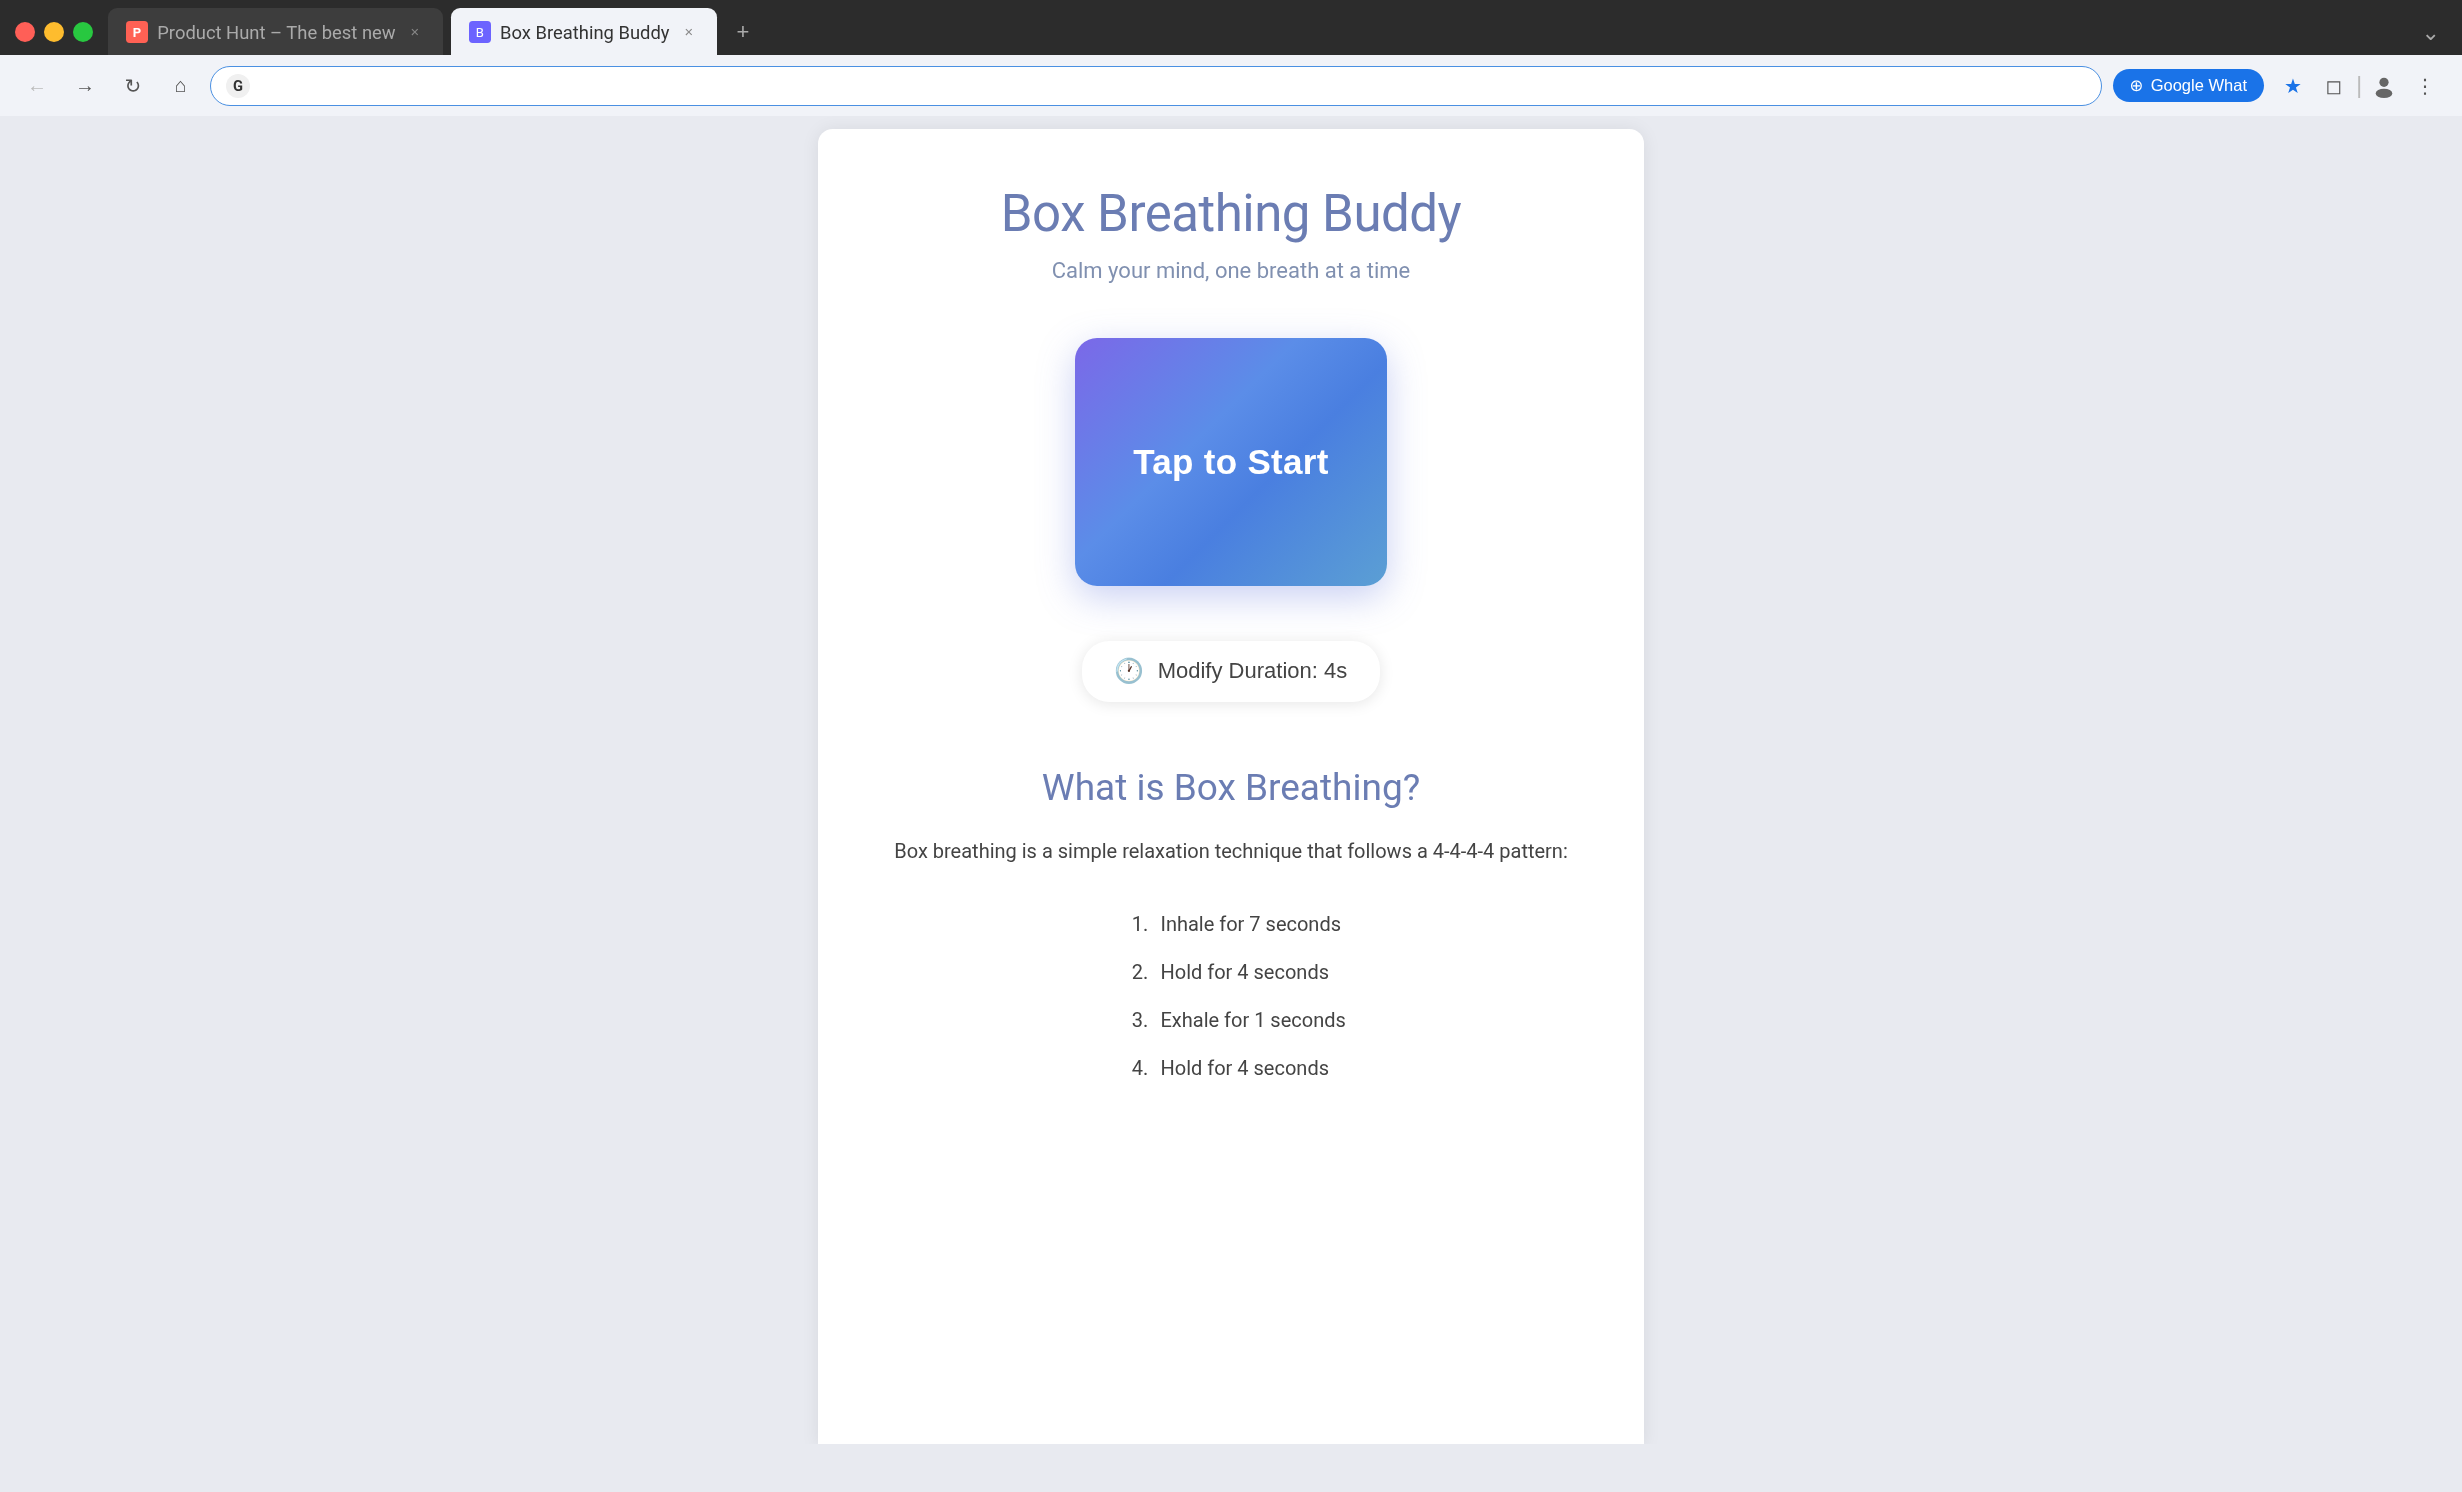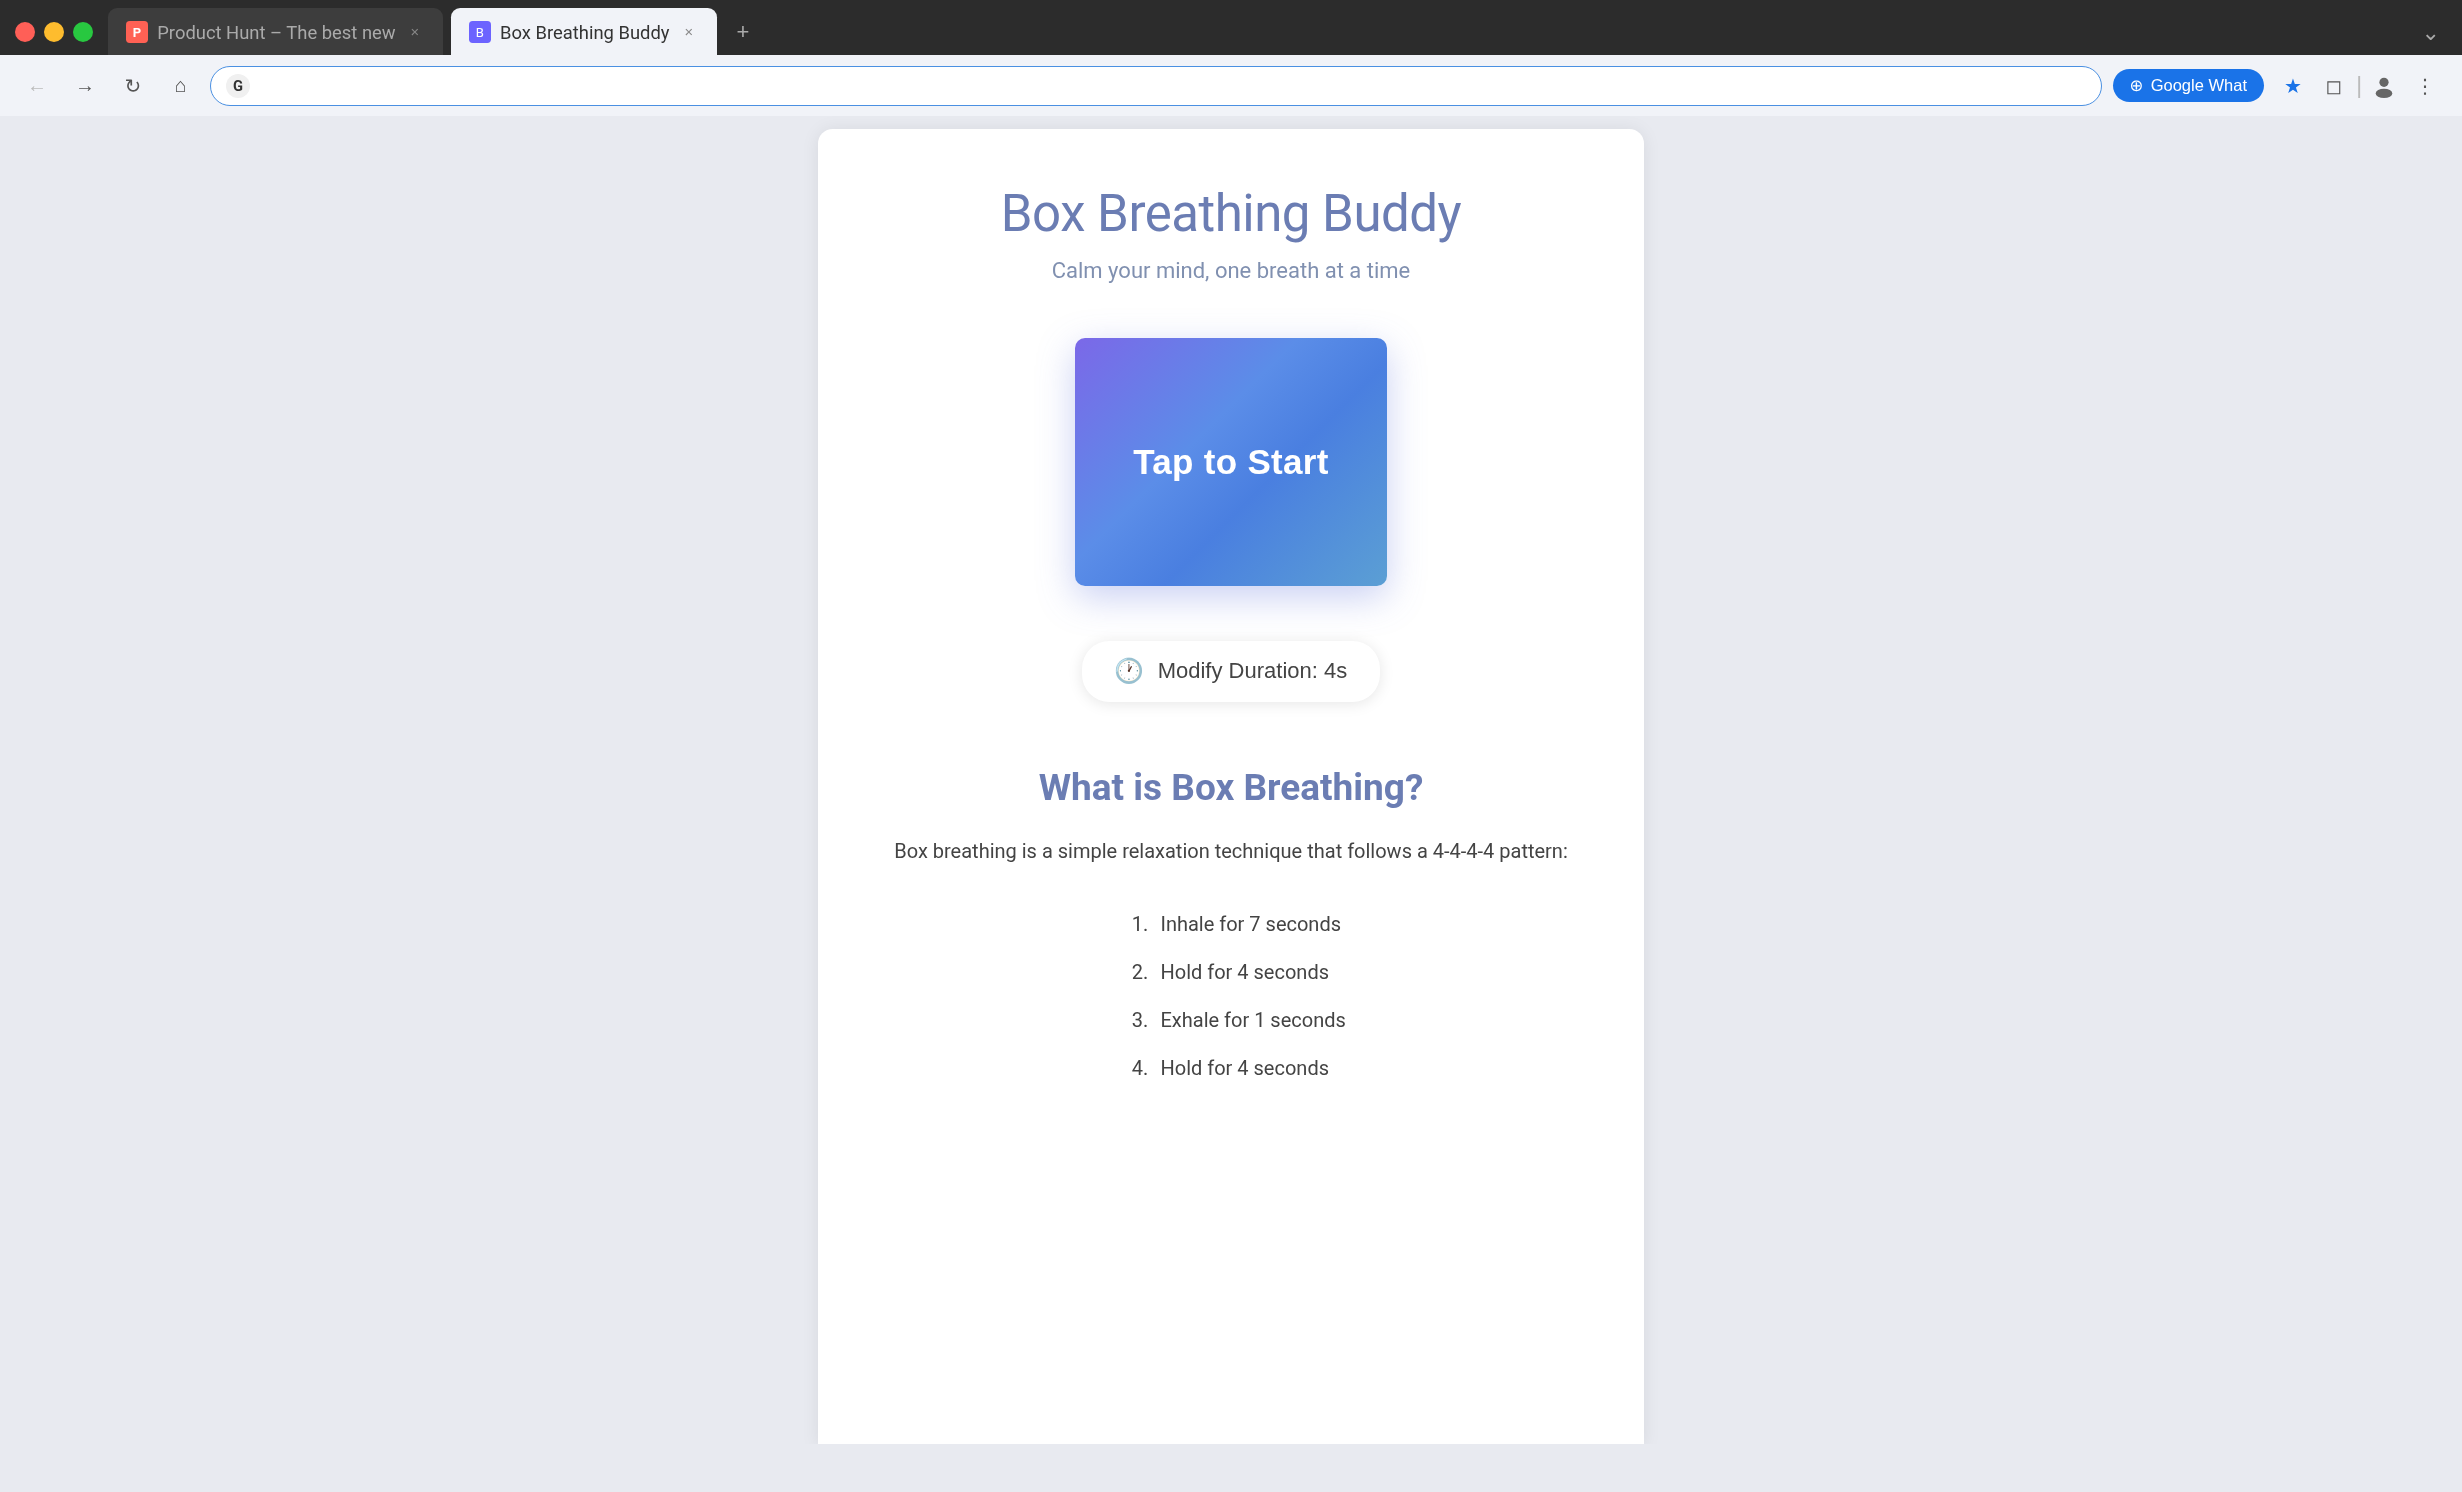--- a/index.html
+++ b/index.html
@@ -266,21 +266,21 @@
     .app-subtitle {
       font-size: 22px;
       color: #8090b0;
       margin-bottom: 55px;
       font-weight: 400;
     }
 
     .start-button {
       width: 312px;
       height: 248px;
-      border-radius: 10px;
+      border-radius: 22px;
       background: linear-gradient(135deg, #7b68e8 0%, #5b8de8 40%, #4a7fe0 60%, #5b9fd4 100%);
       border: none;
       cursor: pointer;
       display: flex;
       align-items: center;
       justify-content: center;
       box-shadow: 0 11px 37px rgba(100,120,220,0.35);
       margin-bottom: 55px;
       transition: transform 0.1s;
     }
@@ -307,21 +307,21 @@
       margin-bottom: 64px;
     }
 
     .clock-icon {
       font-size: 24px;
       color: #666;
     }
 
     .section-title {
       font-size: 37px;
-      font-weight: 700;
+      font-weight: 400;
       color: #6b7db3;
       text-align: left;
       margin-bottom: 26px;
     }
 
     .section-desc {
       font-size: 20px;
       color: #444;
       text-align: right;
       margin-bottom: 33px;

